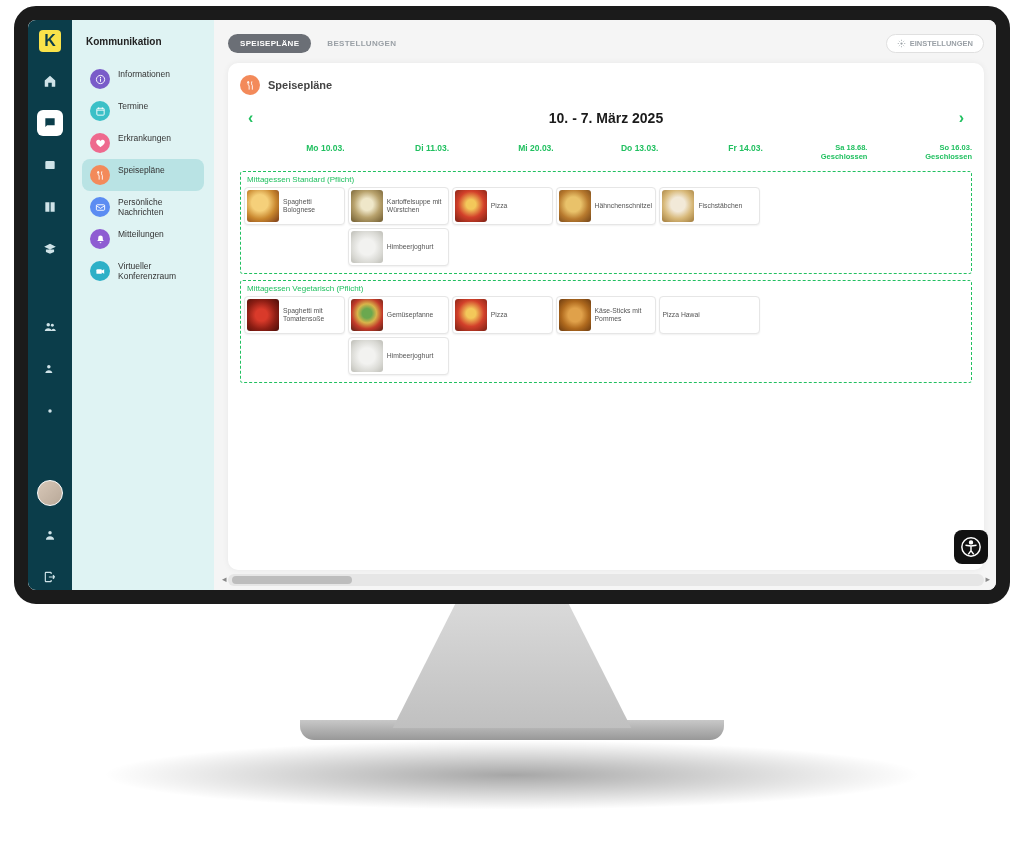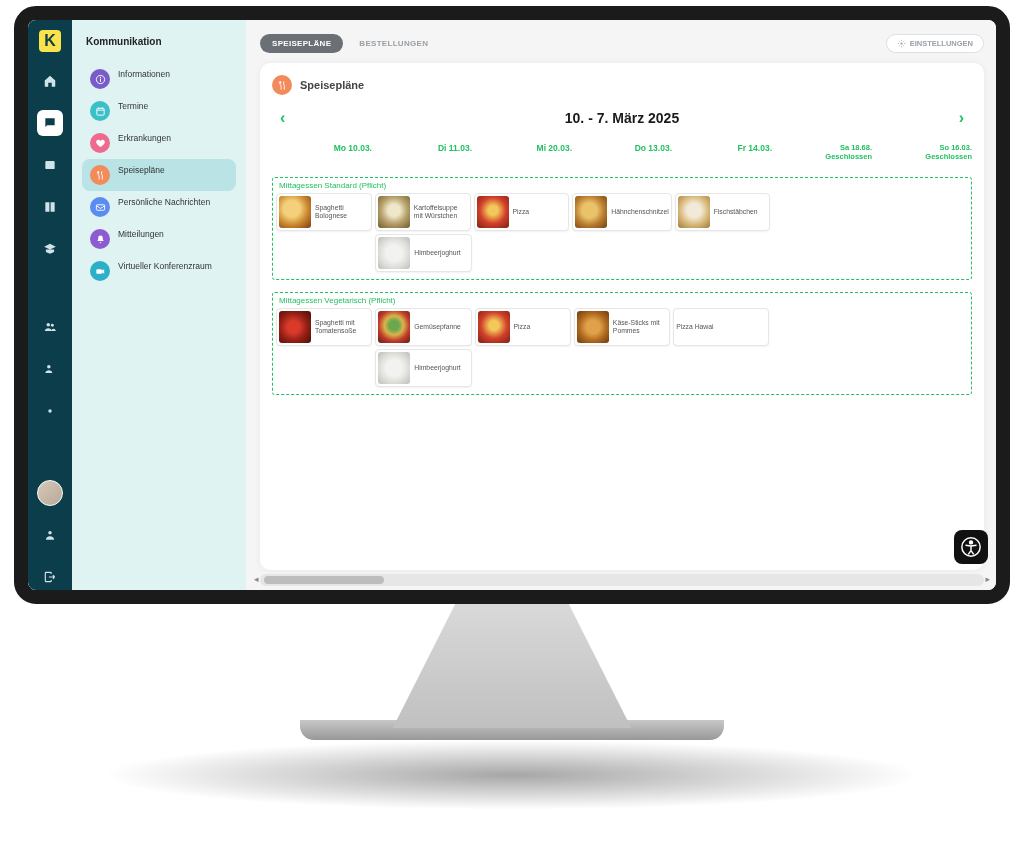--- a/index.html
+++ b/index.html
@@ -17,21 +17,21 @@
 
 .rail{width:44px;background:#0b3d4a;display:flex;flex-direction:column;align-items:center;padding-top:10px;gap:16px}
 .logo{width:22px;height:22px;border-radius:4px;background:#f9e24a;color:#0b3d4a;font-weight:900;font-size:16px;display:flex;align-items:center;justify-content:center}
 .rail-icon{width:26px;height:26px;border-radius:6px;display:flex;align-items:center;justify-content:center;color:#cfe3e8;cursor:pointer}
 .rail-icon svg{width:14px;height:14px}
 .rail-icon.active{background:#fff;color:#0b3d4a}
 .rail-spacer{flex:1}
 .avatar-rail{width:26px;height:26px;border-radius:50%;background:linear-gradient(135deg,#d8c8b8,#b8a898);border:1px solid #fff}
 
 
-.sidebar{width:174px;background:#dff3f3;padding:16px 10px;display:flex;flex-direction:column;gap:10px}
+.sidebar{width:142px;background:#dff3f3;padding:16px 10px;display:flex;flex-direction:column;gap:10px}
 .sidebar h2{font-size:10px;font-weight:700;color:#222;margin-bottom:6px;padding-left:4px}
 .side-item{display:flex;align-items:flex-start;gap:8px;padding:6px 8px;border-radius:8px;font-size:8.5px;color:#333;cursor:pointer}
 .side-item.active{background:#b9e3e4}
 .si-icon{width:20px;height:20px;border-radius:50%;display:flex;align-items:center;justify-content:center;color:#fff;flex-shrink:0}
 .si-icon svg{width:11px;height:11px}
 .c-purple{background:#7a5cc9}.c-teal{background:#3bc0c7}.c-pink{background:#ee6a8e}.c-orange{background:#f38a5a}.c-blue{background:#5b8cf2}.c-purple2{background:#8e5cd2}.c-cyan{background:#2db0c7}
 
 
 .main{flex:1;padding:14px 12px 4px 14px;overflow:hidden;display:flex;flex-direction:column}
 .breadcrumb{color:#9aa0a6;font-size:11px;font-weight:600;display:flex;align-items:center;gap:6px;margin-bottom:12px}
@@ -49,21 +49,21 @@
 .week-nav{display:flex;align-items:center;justify-content:space-between;padding:2px 4px}
 .wn-arrow{color:#21c060;font-size:16px;font-weight:700;cursor:pointer;padding:4px}
 .wn-label{font-size:14px;font-weight:700;color:#1b1b1b}
 
 .days-header{display:grid;grid-template-columns:repeat(7,1fr);margin-top:6px;text-align:right}
 .day-col{font-size:8.5px;font-weight:700;color:#21c060;padding:4px 0}
 .day-col.closed{font-size:7.5px;line-height:1.2}
 .day-col.closed span{display:block}
 
 .plan-area{overflow:auto;flex:1}
-.group{border:1px dashed #21c060;border-radius:3px;margin-top:12px;padding-bottom:4px}
+.group{border:1px dashed #21c060;border-radius:3px;margin-top:6px;padding-bottom:4px}
 .group-title{font-size:8px;color:#21c060;padding:3px 6px}
 .meal-row{display:grid;grid-template-columns:repeat(7,1fr);gap:3px;padding:0 3px;margin-bottom:3px}
 .meal{background:#fff;border:1px solid #e6e6e6;border-radius:4px;box-shadow:0 1px 2px rgba(0,0,0,.06);display:flex;align-items:center;gap:4px;padding:2px;min-height:36px;cursor:pointer}
 .meal-empty{min-height:36px}
 .meal-img{width:32px;height:32px;border-radius:3px;flex-shrink:0}
 .meal-label{font-size:6.8px;color:#555;line-height:1.15}
 
 
 .f1{background:radial-gradient(circle at 40% 40%,#f5d07a 30%,#c9872e 60%,#7a3a18)}
 .f2{background:radial-gradient(circle at 50% 45%,#efe7c9 25%,#b8a26d 55%,#6e5a2e)}

